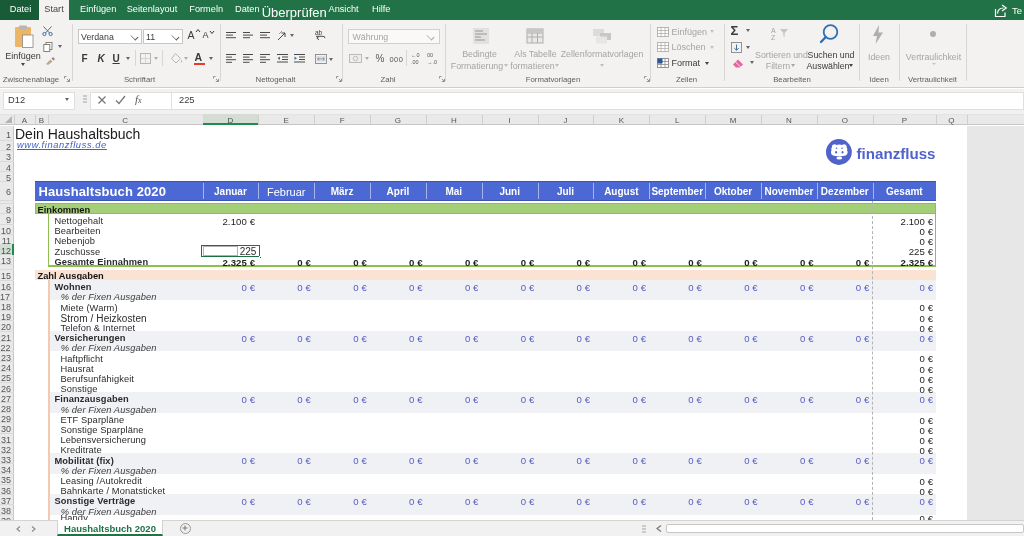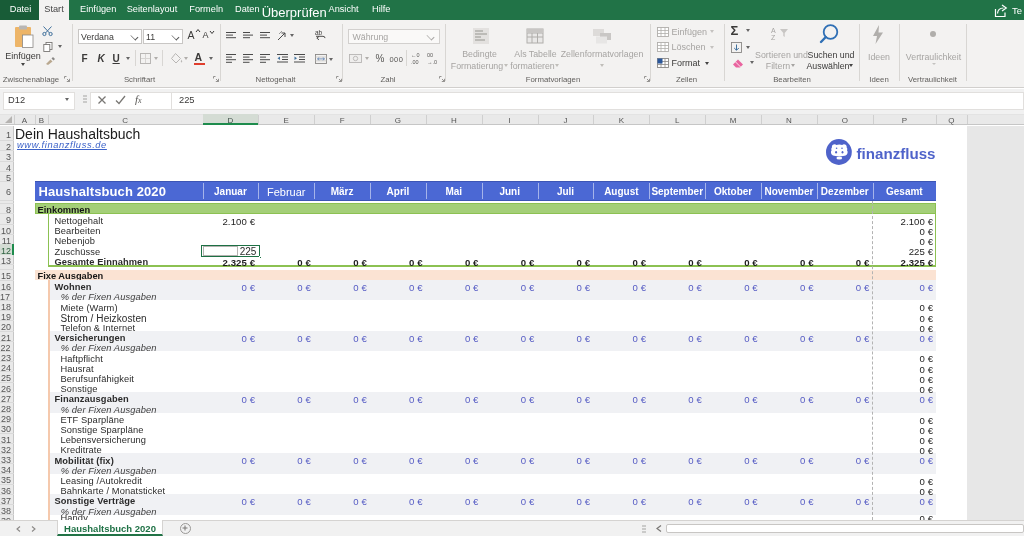--- a/index.html
+++ b/index.html
@@ -447,21 +447,21 @@
 <div style="left:761px;top:182.8px;width:1px;height:16.3px;background:rgba(255,255,255,.5)"></div>
 <div class="t c " style="left:788.925px;top:186.6px;font-size:10px;font-weight:bold;color:#fff">November</div>
 <div style="left:816.85px;top:182.8px;width:1px;height:16.3px;background:rgba(255,255,255,.5)"></div>
 <div class="t c " style="left:844.775px;top:186.6px;font-size:10px;font-weight:bold;color:#fff">Dezember</div>
 <div style="left:872.7px;top:182.8px;width:1px;height:16.3px;background:rgba(255,255,255,.5)"></div>
 <div class="t c " style="left:904.35px;top:186.6px;font-size:10px;font-weight:bold;color:#fff">Gesamt</div>
 <div style="left:34.7px;top:203.1px;width:901.3px;height:10.7px;background:#a4cf78;border:1px solid #8cc152"></div>
 <div class="t " style="left:37.5px;top:205.6px;font-size:9.3px;font-weight:bold;color:#161616">Einkommen</div>
 <div style="left:48px;top:213.8px;width:888px;height:52.8px;border-left:1.5px solid #8cc152;border-right:1.5px solid #8cc152;border-bottom:2px solid #8cc152"></div>
 <div style="left:34.7px;top:269.8px;width:901.3px;height:10.2px;background:#fbe3d3"></div>
-<div class="t " style="left:37.5px;top:271.8px;font-size:9.3px;font-weight:bold;color:#161616">Fixe Ausgaben</div>
+<div class="t " style="left:37.5px;top:271.8px;font-size:9.3px;font-weight:bold;color:#161616">Zahl Ausgaben</div>
 <div style="left:48px;top:280px;width:1.5px;height:239.8px;background:#f5c9ad"></div>
 <div style="left:49.5px;top:280px;width:886.5px;height:10.2px;background:#f0f1f4"></div>
 <div style="left:49.5px;top:290.2px;width:886.5px;height:10.2px;background:#f0f1f4"></div>
 <div style="left:49.5px;top:331px;width:886.5px;height:10.2px;background:#f0f1f4"></div>
 <div style="left:49.5px;top:341.2px;width:886.5px;height:10.2px;background:#f0f1f4"></div>
 <div style="left:49.5px;top:392.2px;width:886.5px;height:10.2px;background:#f0f1f4"></div>
 <div style="left:49.5px;top:402.4px;width:886.5px;height:10.2px;background:#f0f1f4"></div>
 <div style="left:49.5px;top:453.4px;width:886.5px;height:10.2px;background:#f0f1f4"></div>
 <div style="left:49.5px;top:463.6px;width:886.5px;height:10.2px;background:#f0f1f4"></div>
 <div style="left:49.5px;top:494.2px;width:886.5px;height:10.2px;background:#f0f1f4"></div>

